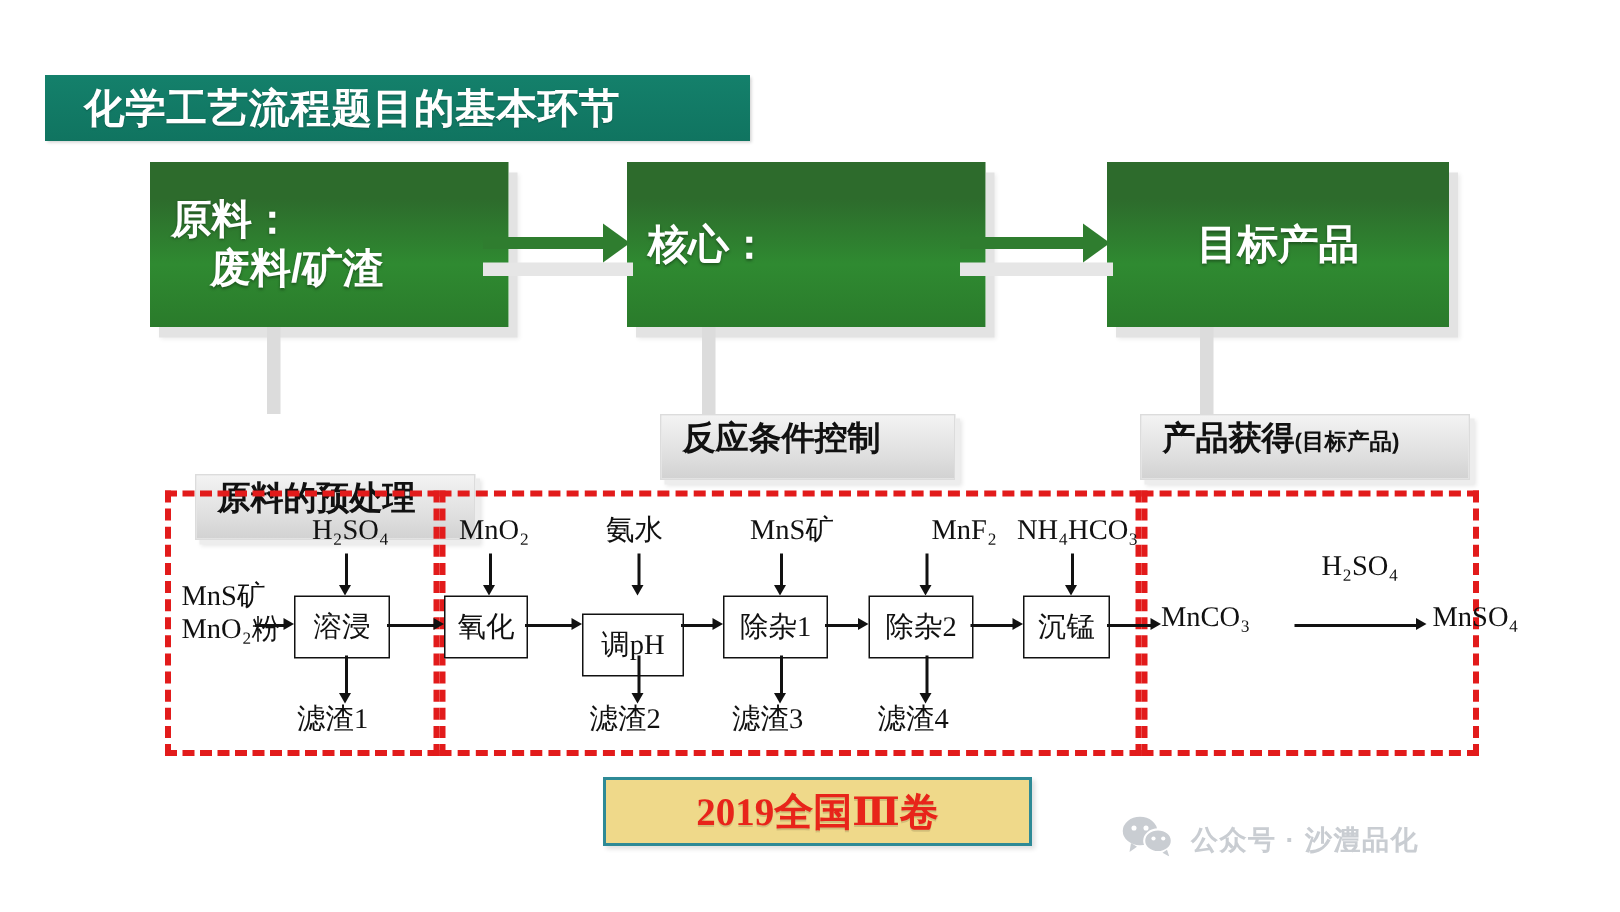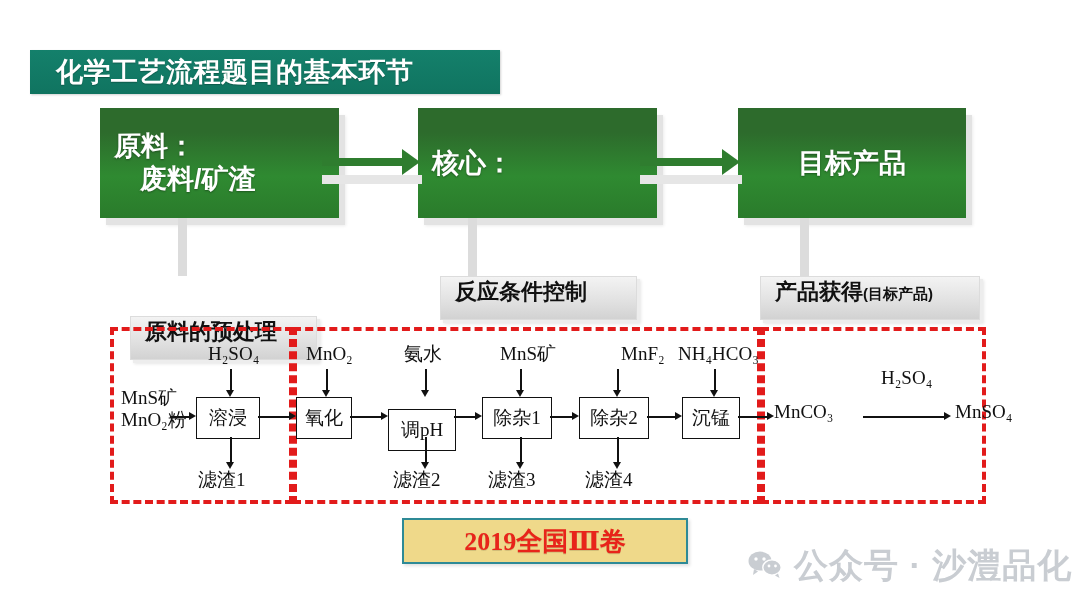--- a/index.html
+++ b/index.html
@@ -150,21 +150,21 @@
     text-shadow:0 1px 0 rgba(0,0,0,.12);white-space:nowrap;
   }
 
   
   #watermark{
     position:absolute;left:748px;top:543px;
     display:flex;align-items:center;gap:12px;
     color:#c9cdd2;
   }
   #watermark .wtxt{
-    font-size:34px;font-weight:bold;letter-spacing:1px;white-space:nowrap;
+    font-size:18px;font-weight:bold;letter-spacing:1px;white-space:nowrap;
   }
 </style>
 </head>
 <body>
 
 <div id="stage">
 
   <div class="title-banner">
     <span class="txt">化学工艺流程题目的基本环节</span>
   </div>

